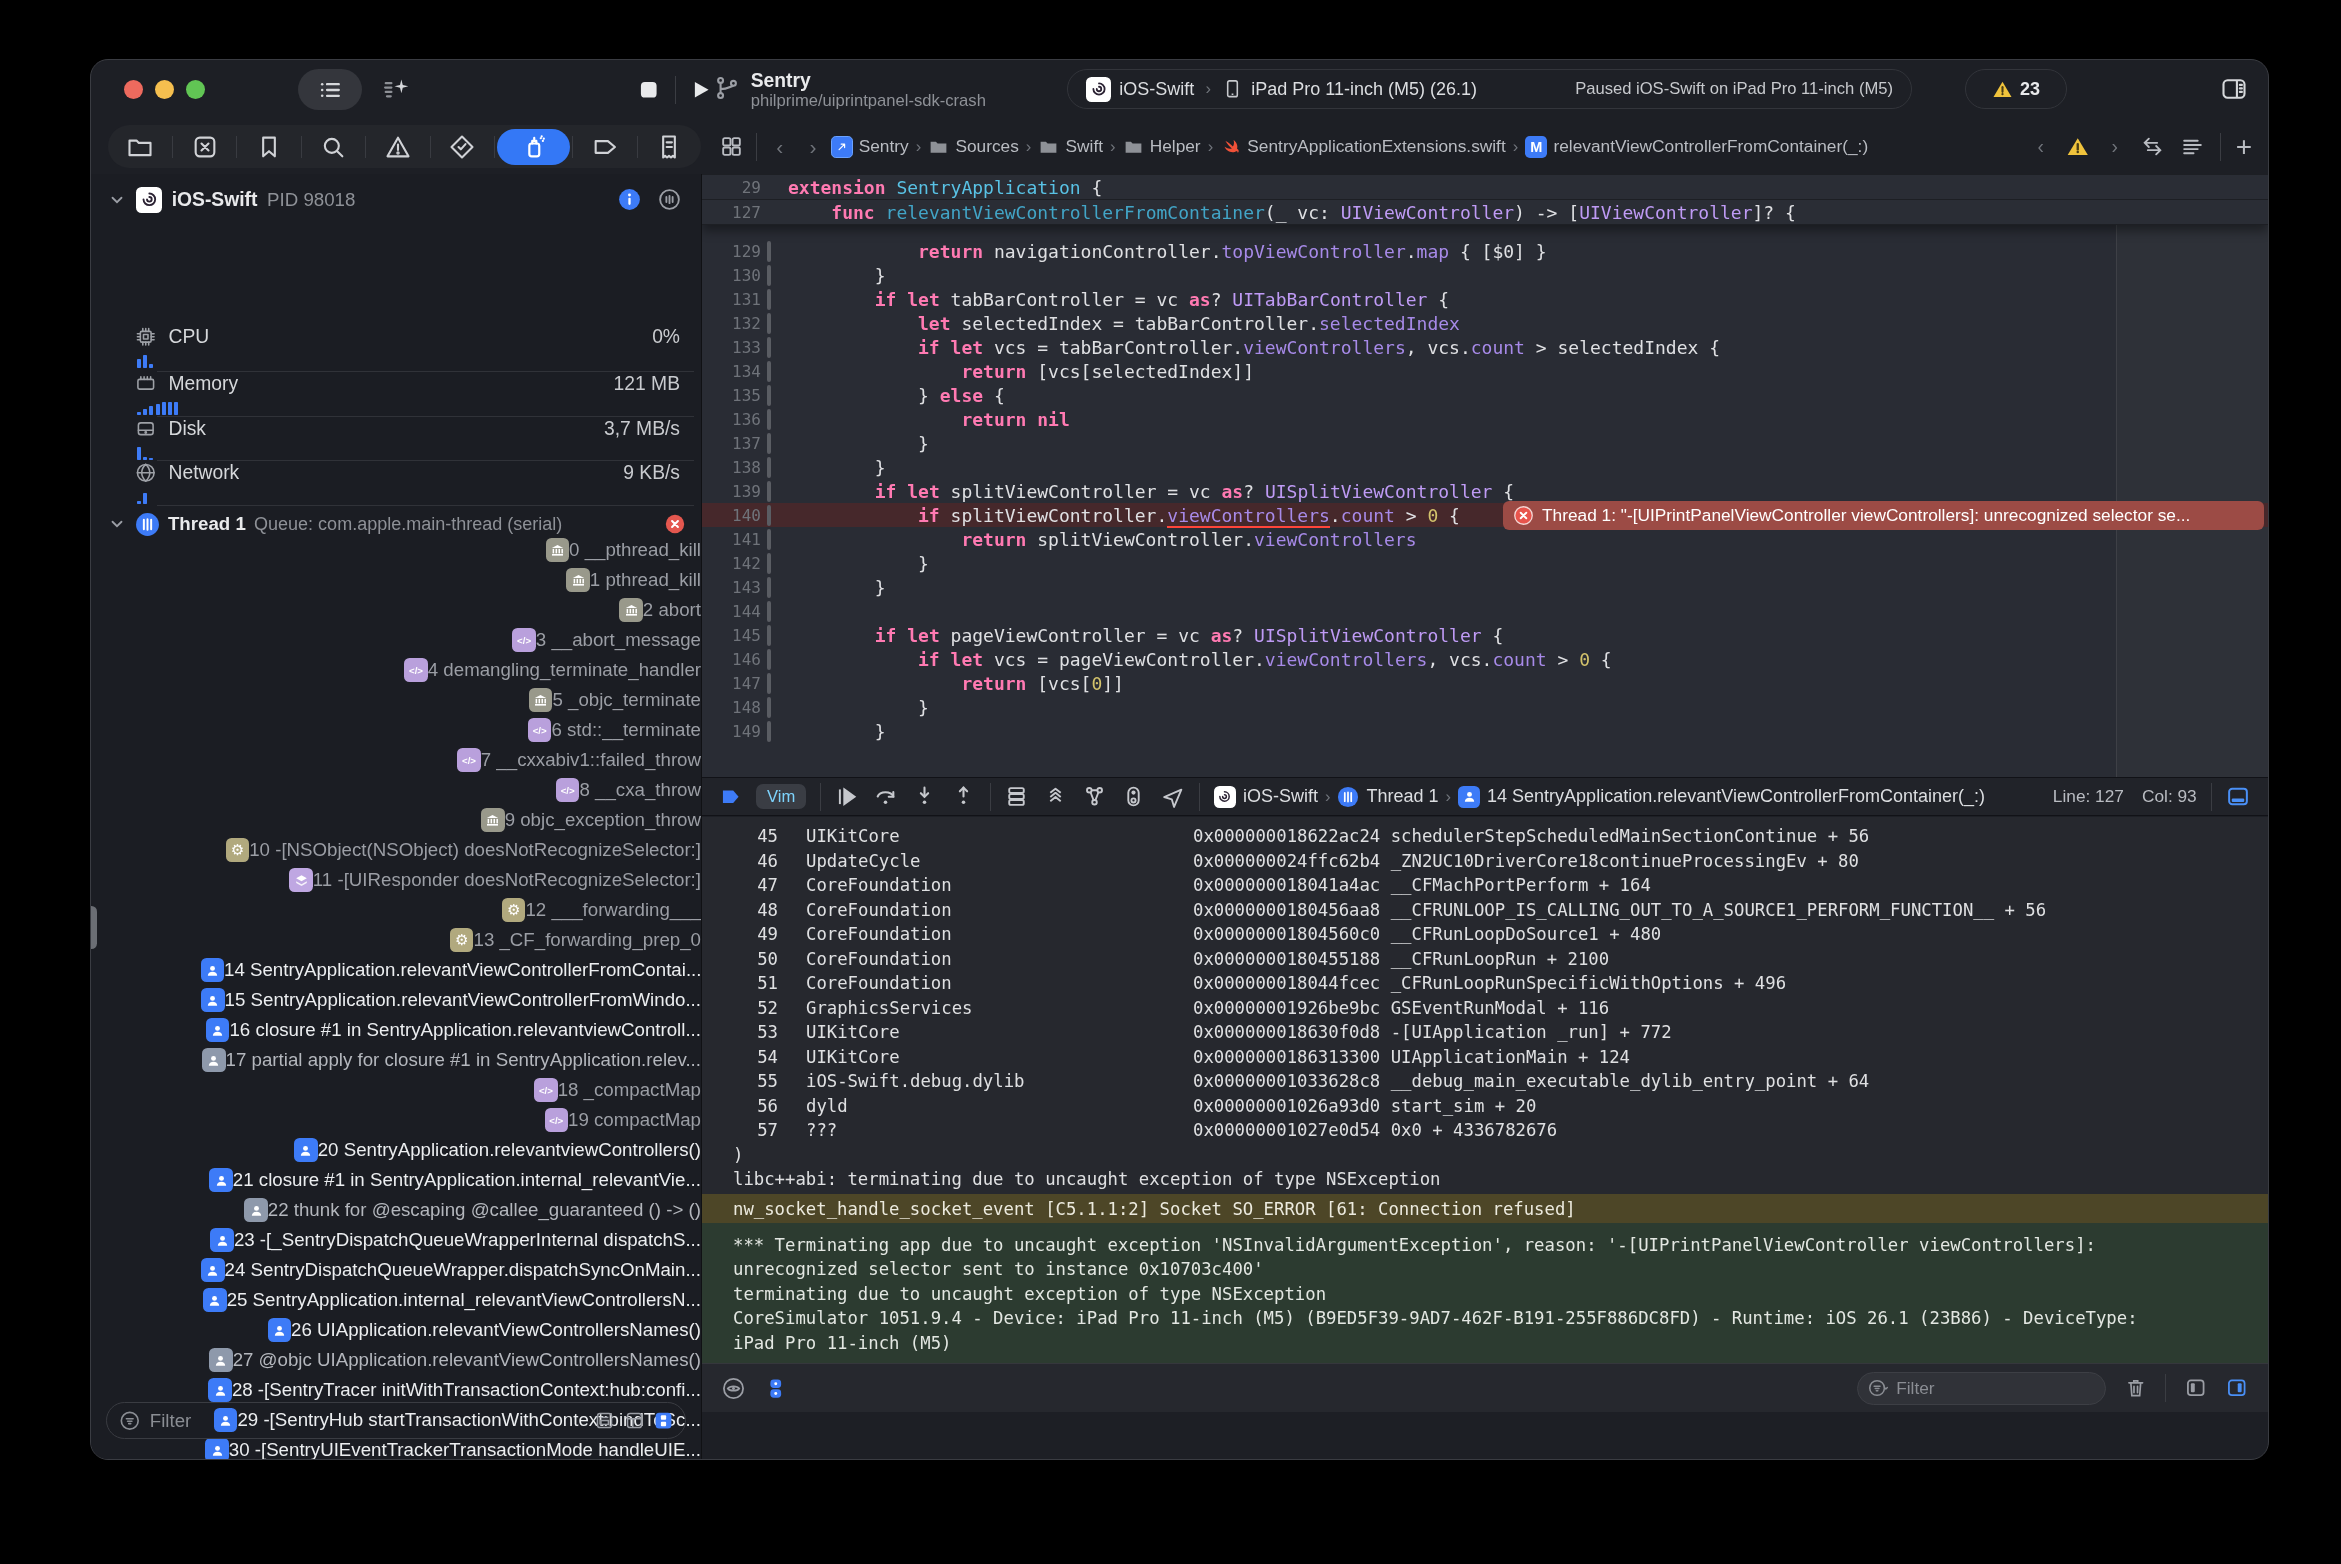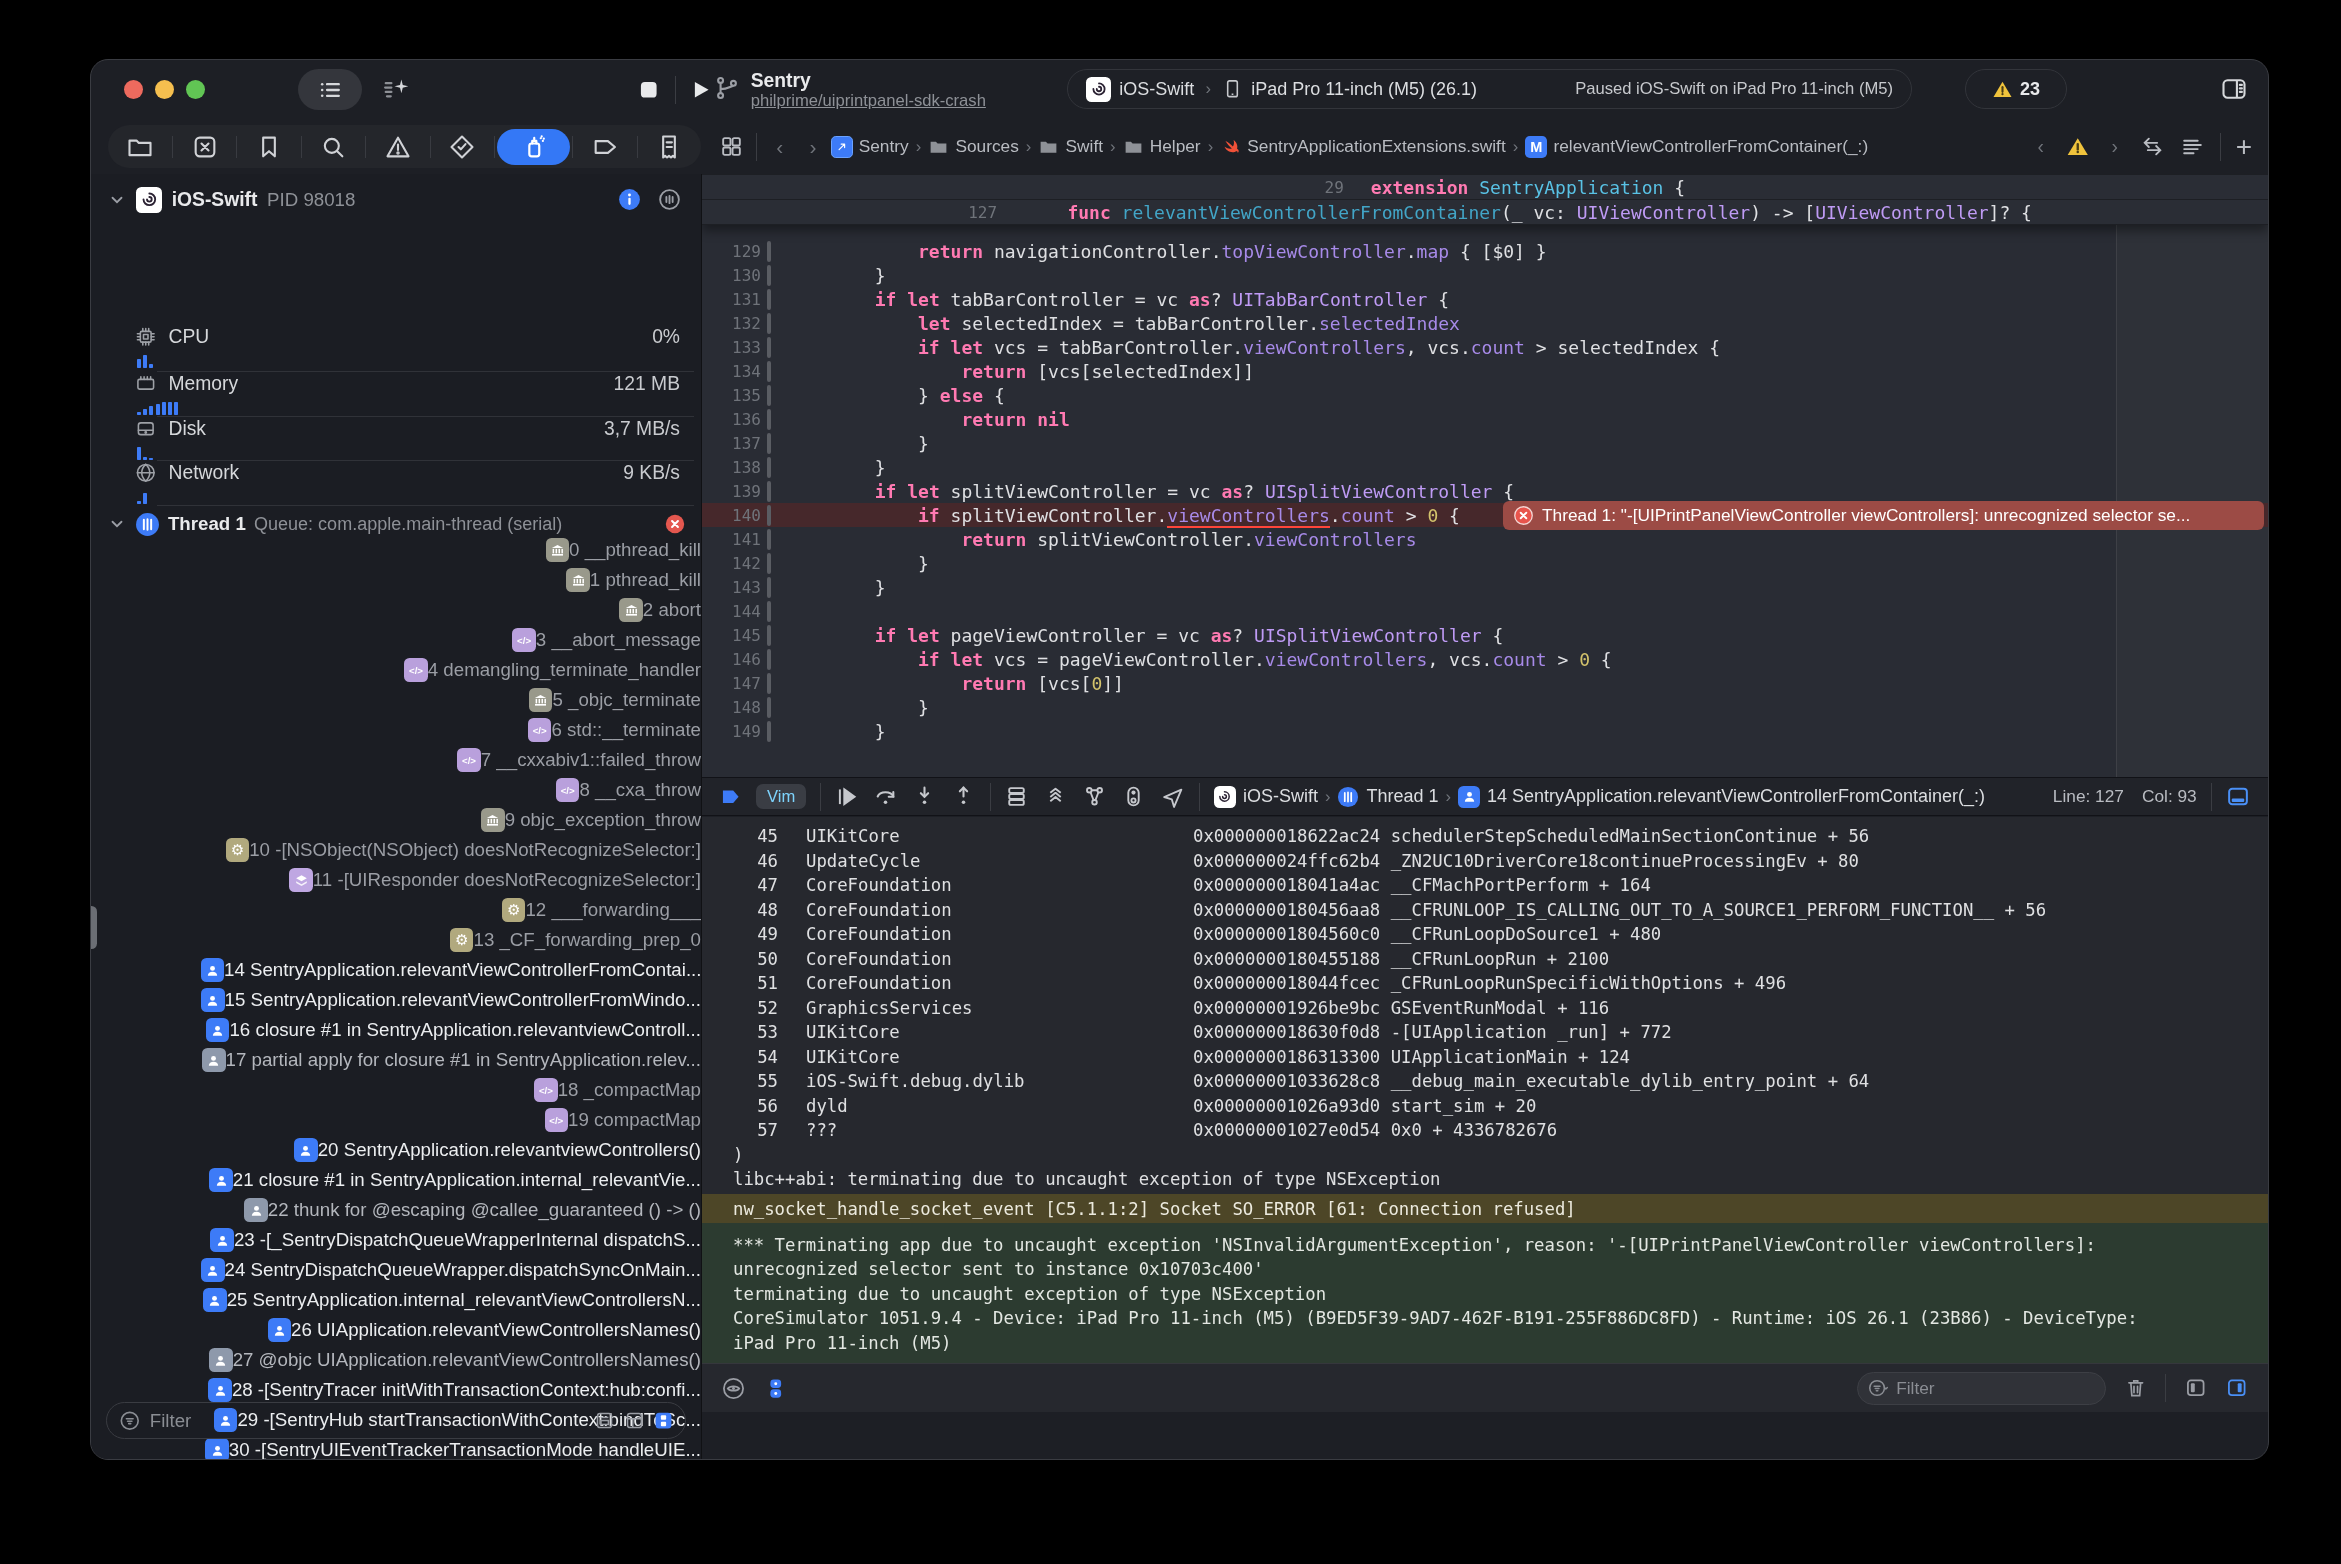--- a/index.html
+++ b/index.html
@@ -12,21 +12,21 @@
   .tl{width:19.3px;height:19.3px;border-radius:50%;}
   .tl.red{background:#ed6a5e}.tl.yel{background:#f5bf4f}.tl.grn{background:#61c554}
   .listpill{margin-left:93px;width:64px;height:41px;border-radius:21px;background:#34363c;display:flex;align-items:center;justify-content:center;}
   .icon svg{display:block}
   .ibtn{display:flex;align-items:center;justify-content:center;cursor:default;}
   .sparkle{margin-left:19.3px;}
   .runctl{position:absolute;left:546px;top:0;height:59px;display:flex;align-items:center;gap:14px;}
   .vsep{width:0.7px;height:28px;background:#3b3d43;}
   .projinfo{position:absolute;left:622px;top:9.7px;display:flex;gap:9.7px;}
   .projtext .pname{font-size:19.3px;font-weight:bold;color:#e9eaec;line-height:21px;}
-  .projtext .prepo{font-size:16.6px;color:#8e9197;line-height:19.3px;text-decoration:underline;}
+  .projtext .prepo{font-size:16.6px;color:#8e9197;line-height:19.3px;}
   .schemepill{position:absolute;left:976px;top:9px;width:845px;height:40px;border-radius:20px;background:#1e2026;border:0.7px solid #33353b;display:flex;align-items:center;padding:0 18px;}
   .schemepill .seg{display:flex;align-items:center;gap:8.3px;}
   .appicon{width:25px;height:25px;border-radius:5.5px;background:#fff;display:flex;align-items:center;justify-content:center;}
   .schemetxt{font-size:18px;color:#dcdee1;}
   .crumbchev{color:#70747b;font-size:16.6px;padding:0 2.8px;}
   .statustxt{margin-left:auto;font-size:16.6px;color:#c7c9cd;}
   .warnpill{position:absolute;left:1874px;top:9px;height:40px;min-width:102px;border-radius:20px;background:#1e2026;border:0.7px solid #33353b;display:flex;align-items:center;justify-content:center;gap:7px;}
   .warncount{font-size:18px;color:#e9eaec;font-weight:bold;}
   .rpaneltoggle{position:absolute;left:2113px;top:9px;width:59px;height:40px;border-radius:20px;display:flex;align-items:center;justify-content:center;}
 
@@ -75,21 +75,21 @@
   .frame-row.mid .flabel{color:#b4b7bd;}
   .sidefilter{position:absolute;left:15px;bottom:22px;width:580px;height:37px;border:1px solid #3a3c42;border-radius:18.7px;display:flex;align-items:center;padding:0 11px;gap:8.3px;}
   .filterph{font-size:18.7px;color:#8a8d93;}
   .sf-icons{margin-left:auto;display:flex;gap:8.3px;align-items:center;}
   .dragtab{position:absolute;left:-5.5px;top:732px;width:11px;height:43px;background:#6b6e74;border-radius:5.5px;}
 
   
   .editor{position:absolute;left:0;top:0;width:100%;height:603px;background:#292c34;overflow:hidden;}
   .minimap{position:absolute;right:0;top:0;width:152px;height:100%;background:#2e3138;border-left:0.7px solid #3e4046;}
   .cl{position:relative;height:24px;display:flex;align-items:center;}
-  .cl.sticky{background:#2a2d35;justify-content:center;}
+  .cl.sticky{background:#2a2d35;}
   .stickywrap{position:relative;z-index:5;box-shadow:0 5.5px 9.7px rgba(0,0,0,.38);border-bottom:0.7px solid #1d1f24;}
   .stickywrap .cl{height:25px;border-top:0.7px solid #1d1f24;}
   .ln{width:59px;flex:none;text-align:right;font-family:"DejaVu Sans Mono",monospace;font-size:16px;color:#6f737a;}
   .cbar{width:3.5px;height:21px;border-radius:2.1px;background:#5a5d63;margin-left:6.2px;flex:none;}
   .cbar.none{background:transparent;}
   .ct{white-space:pre;font-family:"DejaVu Sans Mono",monospace;font-size:18px;margin-left:17.3px;}
   .tk-k{color:#ff7ab2;font-weight:bold}.tk-w{color:#dfe0e3}.tk-t{color:#bf9bf5}.tk-p{color:#a78ae8}.tk-f{color:#42a5c7}.tk-c{color:#59c2e5}.tk-n{color:#d3c36c}
   .tk-e{color:#a78ae8;border-bottom:2.8px solid #ff453a;}
   .cl.hl{background:#46282b;}
   .errpill{position:absolute;left:801px;right:4.1px;top:-2.1px;height:29px;background:#9c4b45;border-radius:6.2px;display:flex;align-items:center;gap:8.3px;padding:0 9.7px;z-index:6;}

